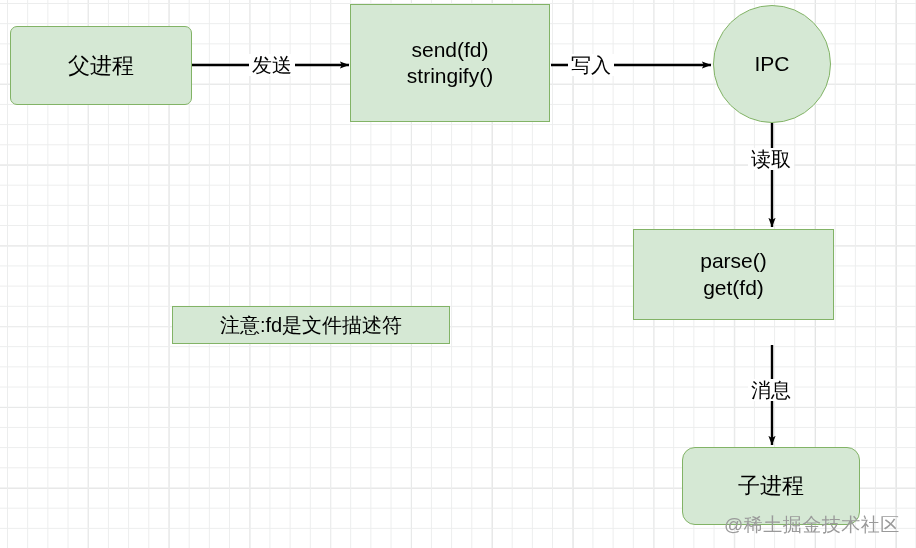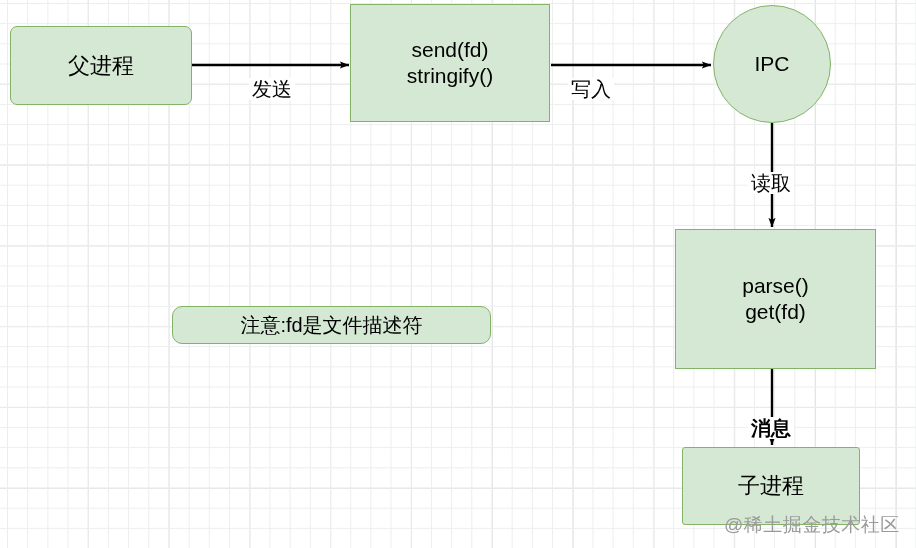--- a/index.html
+++ b/index.html
@@ -48,38 +48,37 @@
     text-align: center;
     line-height: 1.25;
   }
   .node-rounded { border-radius: 7px; }
   .node-circle  { border-radius: 50%; align-items: center; }
   .node-line { display: block; white-space: nowrap; }
 
   #node-parent  { left: 10px;  top: 26px;  width: 182px; height: 79px;  font-size: 22px; }
   #node-stringify { left: 350px; top: 4px;  width: 200px; height: 118px; font-size: 21px; }
   #node-ipc     { left: 713px; top: 5px;   width: 118px; height: 118px; font-size: 21px; }
-  #node-parse   { left: 675px; top: 229px; width: 201px; height: 140px; font-size: 21px; }
-  #node-child   { left: 682px; top: 447px; width: 178px; height: 78px;  font-size: 22px; border-radius: 3px; }
-  #node-note    { left: 172px; top: 306px; width: 319px; height: 38px;  font-size: 20px; border-radius: 10px; }
+  #node-parse   { left: 633px; top: 229px; width: 201px; height: 91px; font-size: 21px; }
+  #node-child   { left: 682px; top: 447px; width: 178px; height: 78px;  font-size: 22px; border-radius: 13px; }
+  #node-note    { left: 172px; top: 306px; width: 278px; height: 38px;  font-size: 20px; }
 
   .edge-label {
     position: absolute;
     color: #000000;
     font-size: 20px;
     line-height: 1;
     white-space: nowrap;
     background: #ffffff;
     padding: 1px 3px;
-    margin-top: 24px;
   }
   #label-send  { left: 249px; top: 54px; }
   #label-write { left: 568px; top: 54px; }
   #label-read  { left: 748px; top: 148px; }
-  #label-msg   { left: 748px; top: 393px; font-weight: bold; }
+  #label-msg   { left: 748px; top: 379px; }
 
   #watermark {
     position: absolute;
     left: 724px;
     top: 512px;
     font-size: 19px;
     color: #9a9a9a;
     white-space: nowrap;
     letter-spacing: 0.5px;
     text-align: right;

